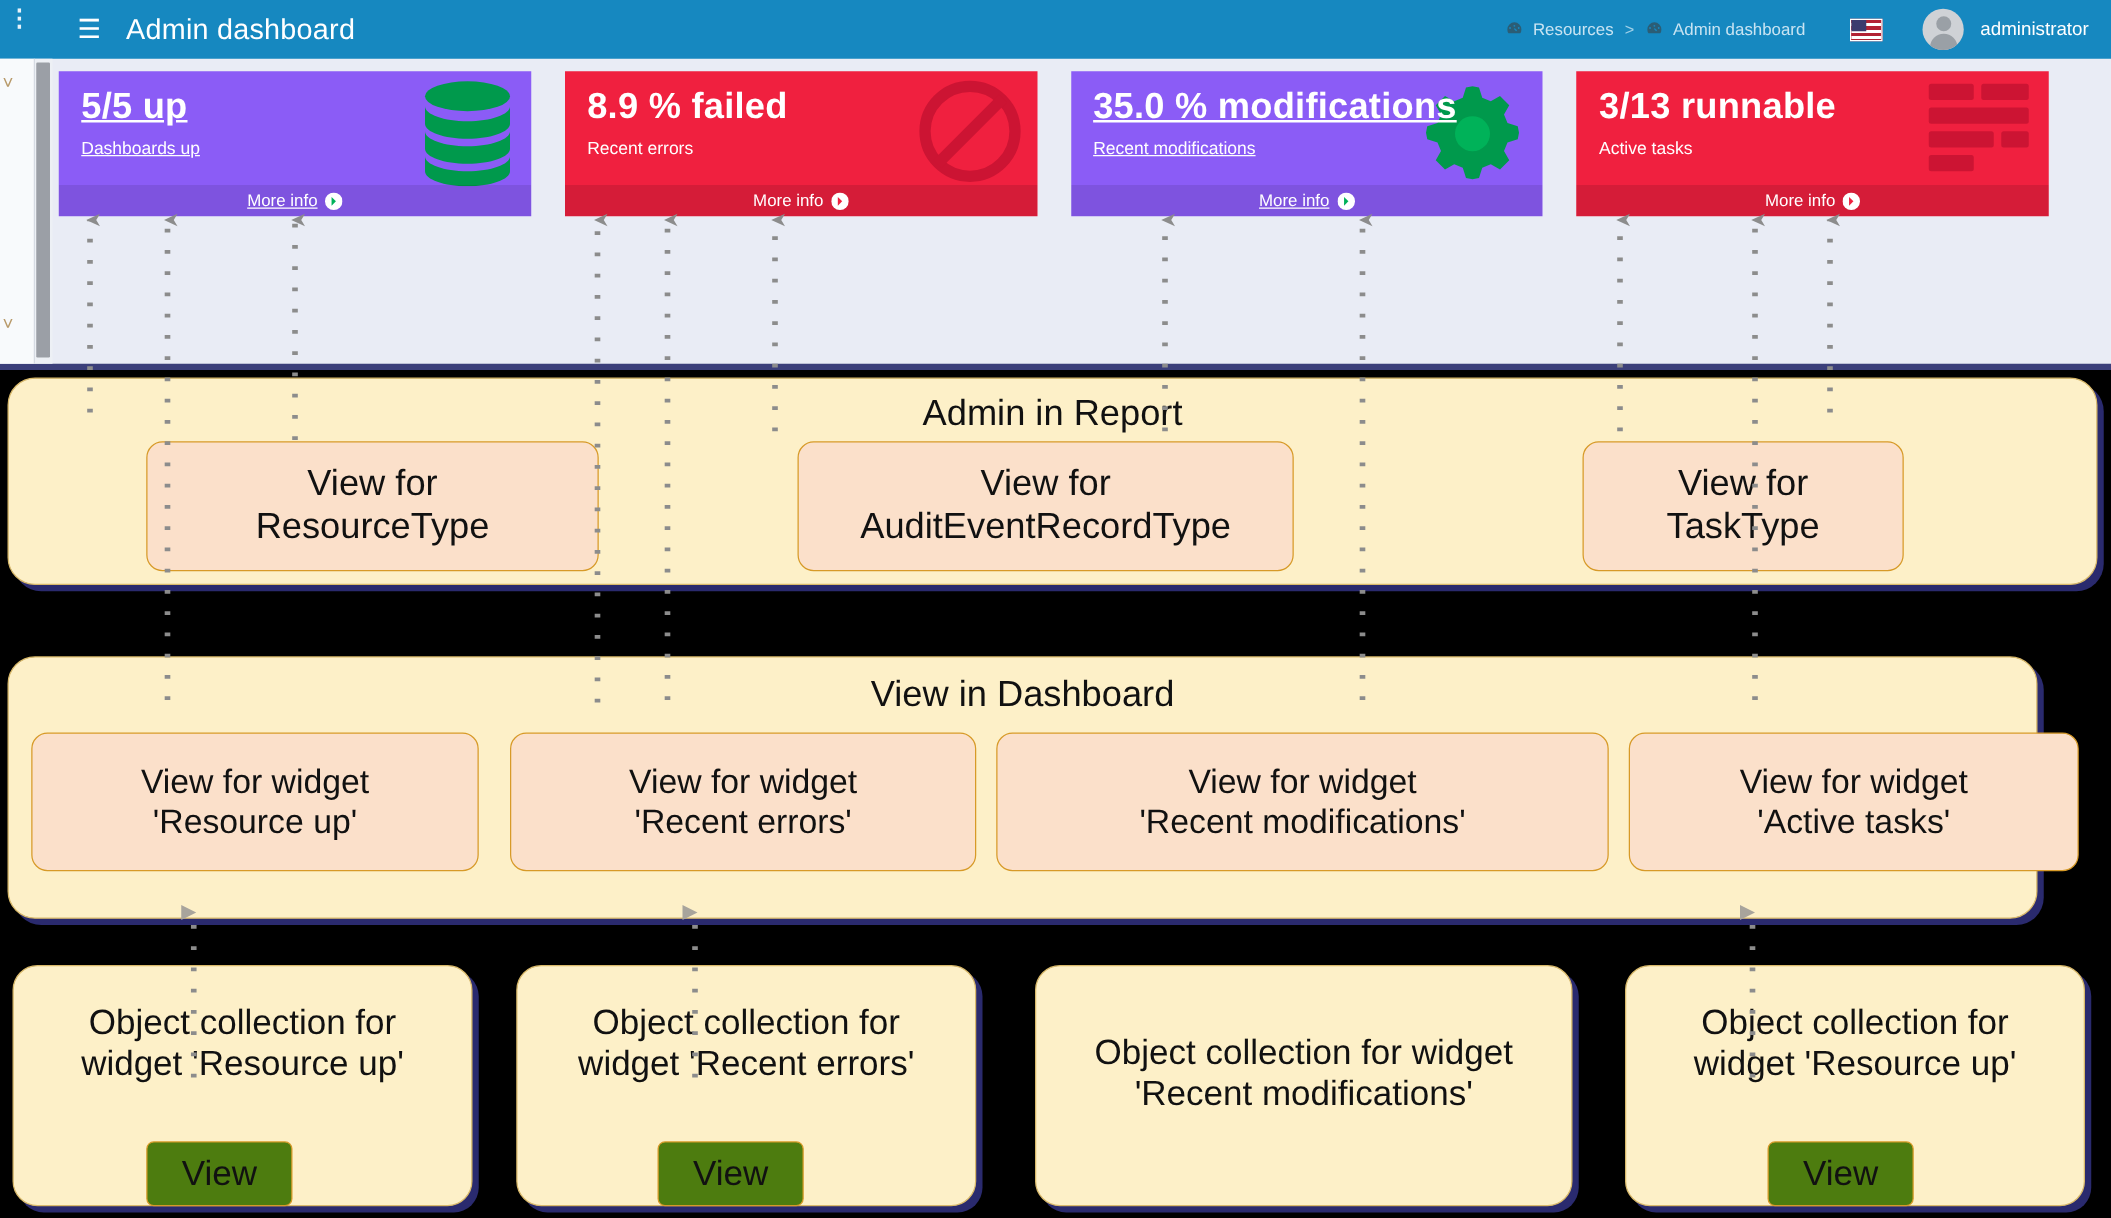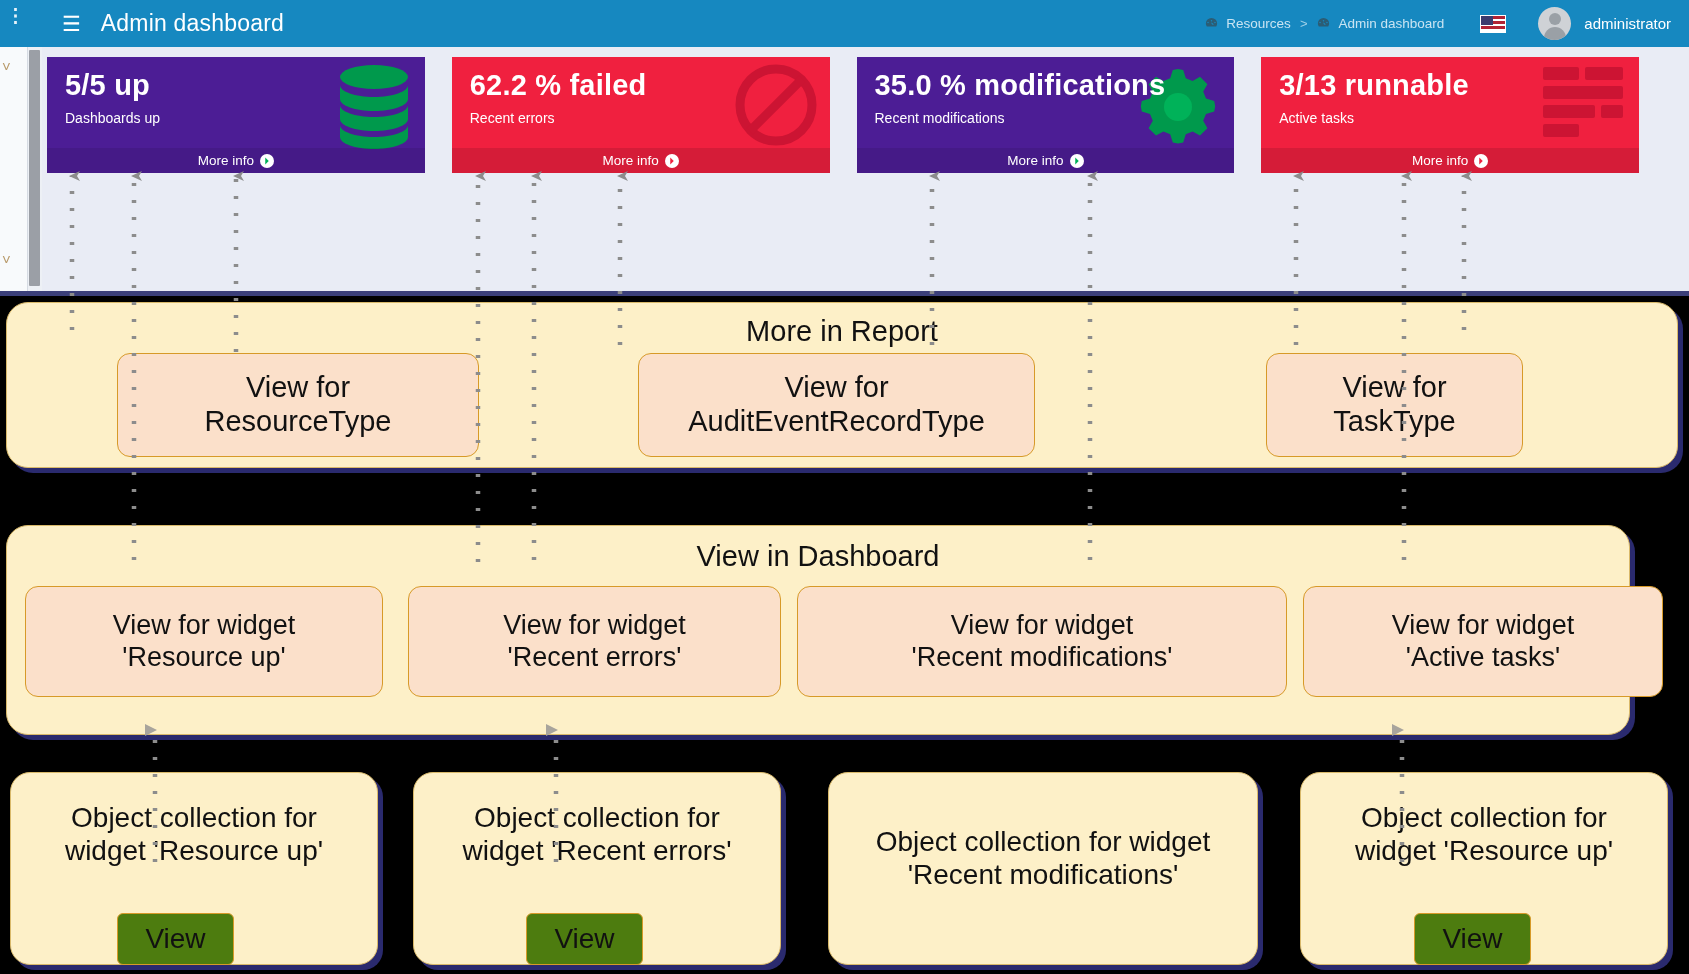--- a/index.html
+++ b/index.html
@@ -83,21 +83,21 @@
 
   
   .cards {
     position: absolute; left: 47px; top: 57px; width: 1592px; height: 116px;
     display: flex; gap: 27px;
   }
   .card {
     position: relative; flex: 1 1 0; height: 116px; overflow: hidden; color: #fff;
     display: flex; flex-direction: column;
   }
-  .card.green { background: #4c1d95; }
+  .card.green { background: #8b5cf6; text-decoration: underline; }
   .card.red   { background: #f0203f; }
   .card-body { position: relative; padding: 13px 0 0 18px; z-index: 2; }
   .card-value {
     font-size: 29px; font-weight: 700; line-height: 1.05; letter-spacing: .2px;
     white-space: nowrap;
   }
   .card-desc { font-size: 14px; margin-top: 10px; font-weight: 400; }
   .card-foot {
     margin-top: auto; height: 25px; display: flex; align-items: center;
     justify-content: center; font-size: 13.5px; gap: 6px; cursor: pointer; z-index: 2;
@@ -220,21 +220,21 @@
       </div>
 
       <div class="card red">
         <span class="card-icon">
           <svg width="84" height="84" viewBox="0 0 84 84">
             <circle cx="42" cy="42" r="36" fill="none" stroke="#cc1433" stroke-width="9"></circle>
             <rect x="37.5" y="5" width="9" height="74" fill="#cc1433" transform="rotate(45 42 42)"></rect>
           </svg>
         </span>
         <div class="card-body">
-          <div class="card-value">62.2 % failed</div>
+          <div class="card-value">8.9 % failed</div>
           <div class="card-desc">Recent errors</div>
         </div>
         <div class="card-foot">
           <span>More info</span>
           <span class="arrow-circ">
             <svg width="14" height="14" viewBox="0 0 16 16">
                 <circle cx="8" cy="8" r="8" fill="#fff"></circle>
                 <path d="M6 4l4 4-4 4z" fill="#f0203f"></path>
               </svg>
           </span>
@@ -288,21 +288,21 @@
                 <path d="M6 4l4 4-4 4z" fill="#f0203f"></path>
               </svg>
           </span>
         </div>
       </div>
 
     </div>
   </div>
 
   <div class="panel" style="left:6px; top:302px; width:1672px; height:166px;">
-    <div class="panel-title" style="top:12px;">More in Report</div>
+    <div class="panel-title" style="top:12px;">Admin in Report</div>
     <div class="node sz-lg" style="left:110px; top:50px; width:362px; height:104px;">
       <span style="white-space:pre-line">View for
 ResourceType</span>
     </div>
     <div class="node sz-lg" style="left:631px; top:50px; width:397px; height:104px;">
       <span style="white-space:pre-line">View for
 AuditEventRecordType</span>
     </div>
     <div class="node sz-lg" style="left:1259px; top:50px; width:257px; height:104px;">
       <span style="white-space:pre-line">View for

